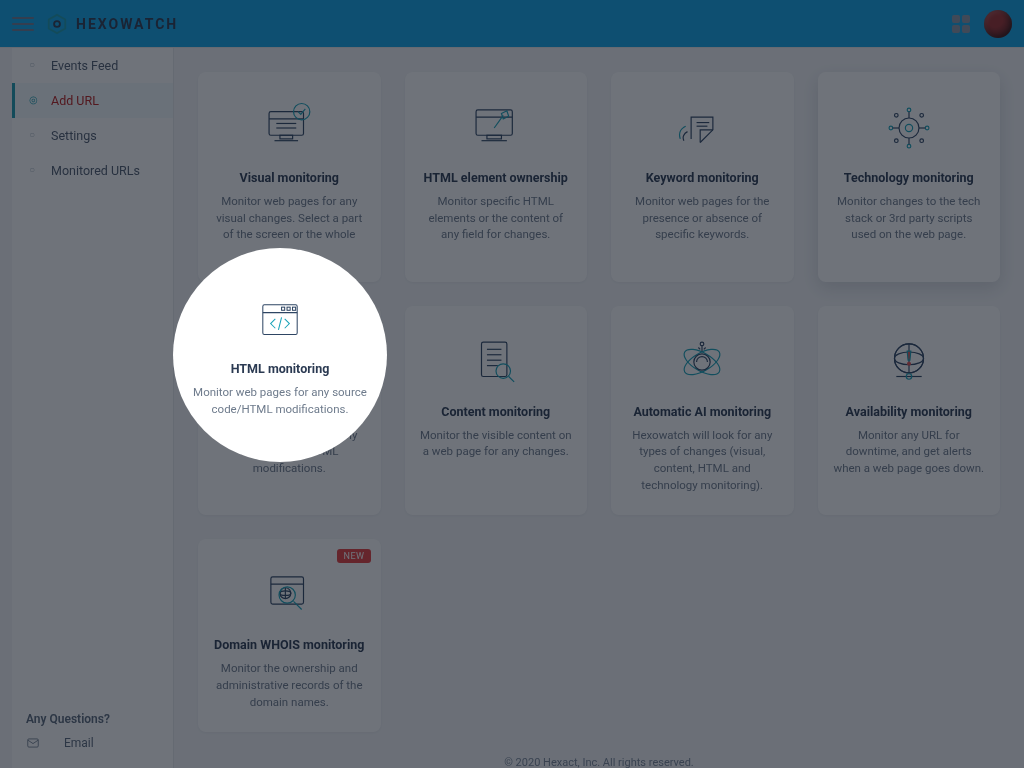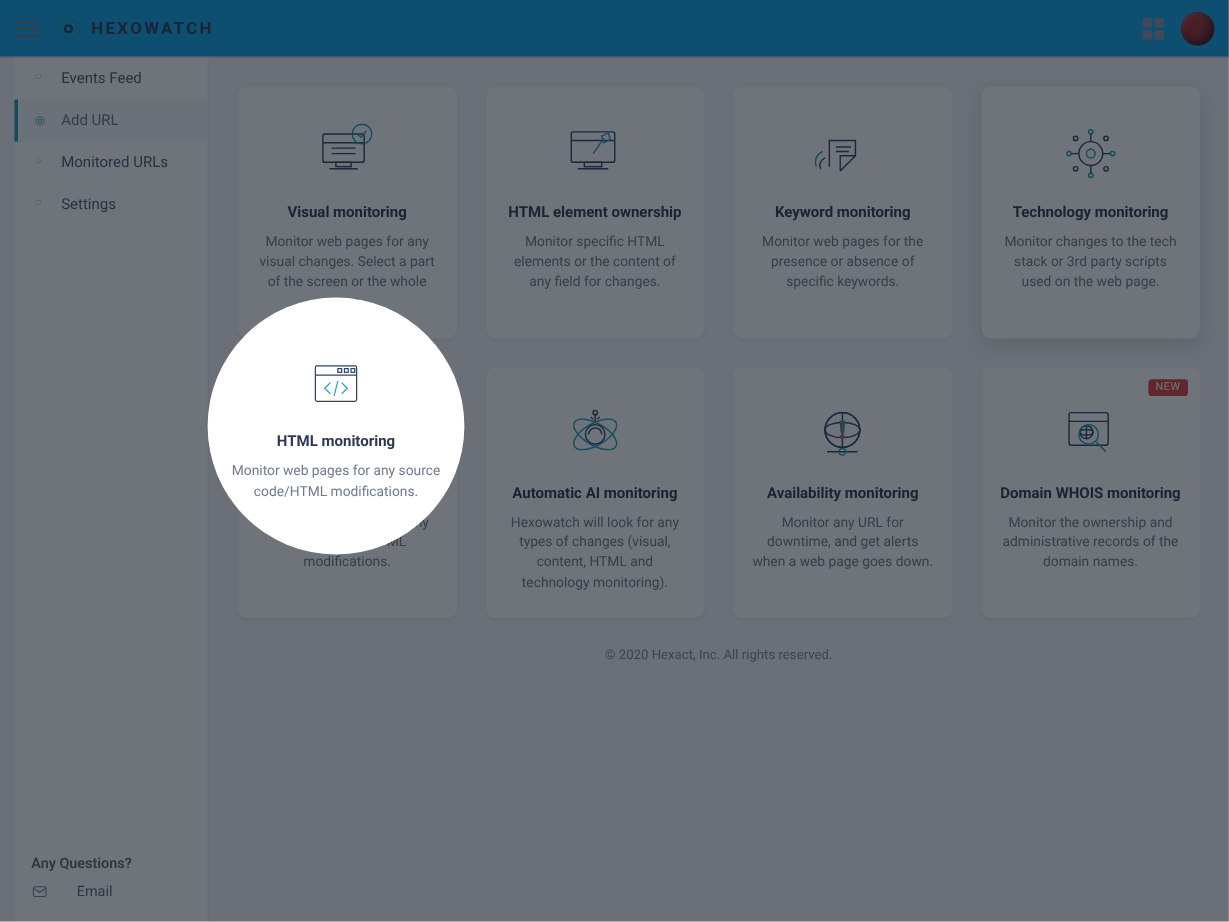--- a/index.html
+++ b/index.html
@@ -9,21 +9,21 @@
 .hamburger span { height: 2px; background: #6b7c93; border-radius: 1px; }
 .logo { display: flex; align-items: center; gap: 8px; font-weight: 700; letter-spacing: 2px; font-size: 14px; color: #2b3a52; }
 .logo svg { width: 22px; height: 22px; }
 .topbar-right { margin-left: auto; display: flex; align-items: center; gap: 14px; }
 .grid-icon { width: 18px; height: 18px; display: grid; grid-template-columns: 1fr 1fr; grid-template-rows: 1fr 1fr; gap: 2px; cursor: pointer; }
 .grid-icon div { background: #8a97a8; border-radius: 2px; }
 .avatar { width: 28px; height: 28px; border-radius: 50%; background: radial-gradient(circle at 40% 35%, #9b2c2c 30%, #5a1a1a 70%); box-shadow: inset -2px -2px 4px rgba(0,0,0,.3), inset 2px 2px 4px rgba(255,255,255,.15); cursor: pointer; }
 .body-wrap { display: flex; height: calc(100% - 48px); }
 .sidebar { width: 162px; background: #fff; border-right: 1px solid #e5e8ec; display: flex; flex-direction: column; font-size: 12.5px; margin-left: 12px; }
 .side-item { padding: 10px 14px; display: flex; align-items: center; gap: 8px; color: #4e5b6e; cursor: pointer; border-left: 3px solid transparent; }
-.side-item.active { color: #737373; border-left-color: #1a9cb0; background: #f2fbfc; }
+.side-item.active { color: #b91c1c; border-left-color: #1a9cb0; background: #f2fbfc; }
 .side-icon { width: 14px; height: 14px; flex: none; }
 .side-icon::before { content: "○"; color: #b5bfc9; font-size: 10px; display: block; }
 .side-item.active .side-icon::before { color: #1a9cb0; content: "◎"; }
 .sidebar-bottom { margin-top: auto; padding: 12px 14px 18px; font-size: 12px; color: #59687a; }
 .sidebar-bottom .q { font-weight: 600; margin-bottom: 10px; }
 .sidebar-bottom .contact { display: flex; align-items: center; gap: 24px; cursor: pointer; }
 .sidebar-bottom .contact svg { width: 14px; height: 14px; }
 .main { flex: 1; overflow: auto; padding: 24px 24px 16px; }
 .cards { display: grid; grid-template-columns: repeat(4, 1fr); gap: 24px; }
 .card { background: #fff; border-radius: 8px; padding: 22px 14px; text-align: center; box-shadow: 0 1px 3px rgba(30,40,60,0.06); cursor: pointer; position: relative; min-height: 190px; display: flex; flex-direction: column; align-items: center; }
@@ -75,25 +75,25 @@
         <div class="side-item">
           <span class="side-icon"></span>
           <span>Events Feed</span>
         </div>
         <div class="side-item active">
           <span class="side-icon"></span>
           <span>Add URL</span>
         </div>
         <div class="side-item">
           <span class="side-icon"></span>
+          <span>Settings</span>
+        </div>
+        <div class="side-item">
+          <span class="side-icon"></span>
           <span>Monitored URLs</span>
-        </div>
-        <div class="side-item">
-          <span class="side-icon"></span>
-          <span>Settings</span>
         </div>
       </div>
     <div class="sidebar-bottom">
       <div class="q">Any Questions?</div>
       <div class="contact">
         <svg viewBox="0 0 24 24" fill="none" stroke="#768494" stroke-width="1.6">
             <rect x="3" y="5" width="18" height="14" rx="2"></rect>
             <path d="M3 7l9 6 9-6"></path>
           </svg>
         <span>Email</span>
@@ -177,20 +177,35 @@
               <rect x="34" y="13" width="4" height="4"></rect>
               <rect x="41" y="13" width="4" height="4"></rect>
               <rect x="48" y="13" width="4" height="4"></rect>
               <path d="M26 40 L20 34 L26 28" class="accent"></path>
               <path d="M38 28 L44 34 L38 40" class="accent"></path>
               <line x1="34" y1="26" x2="30" y2="42" class="accent"></line>
             </svg>
           </div>
           <h3>HTML monitoring</h3>
           <p>Monitor web pages for any source code/HTML modifications.</p>
+        </div>
+        <div class="card">
+          <div class="icon-wrap">
+            <svg viewBox="0 0 64 64">
+              <rect x="16" y="10" width="28" height="38" rx="2"></rect>
+              <line x1="22" y1="18" x2="38" y2="18"></line>
+              <line x1="22" y1="24" x2="38" y2="24"></line>
+              <line x1="22" y1="30" x2="38" y2="30"></line>
+              <line x1="22" y1="36" x2="34" y2="36"></line>
+              <circle cx="40" cy="42" r="8" class="accent"></circle>
+              <line x1="46" y1="48" x2="52" y2="54" class="accent"></line>
+            </svg>
+          </div>
+          <h3>Content monitoring</h3>
+          <p>Monitor the visible content on a web page for any changes.</p>
         </div>
         <div class="card">
           <div class="icon-wrap">
             <svg viewBox="0 0 64 64">
               <ellipse cx="32" cy="32" rx="22" ry="10" transform="rotate(30 32 32)" class="accent"></ellipse>
               <ellipse cx="32" cy="32" rx="22" ry="10" transform="rotate(-30 32 32)" class="accent"></ellipse>
               <path d="M26 32 a6 6 0 0 1 12 0"></path>
               <circle cx="32" cy="32" r="9"></circle>
               <line x1="32" y1="20" x2="32" y2="14"></line>
               <line x1="28" y1="16" x2="30" y2="18"></line>

